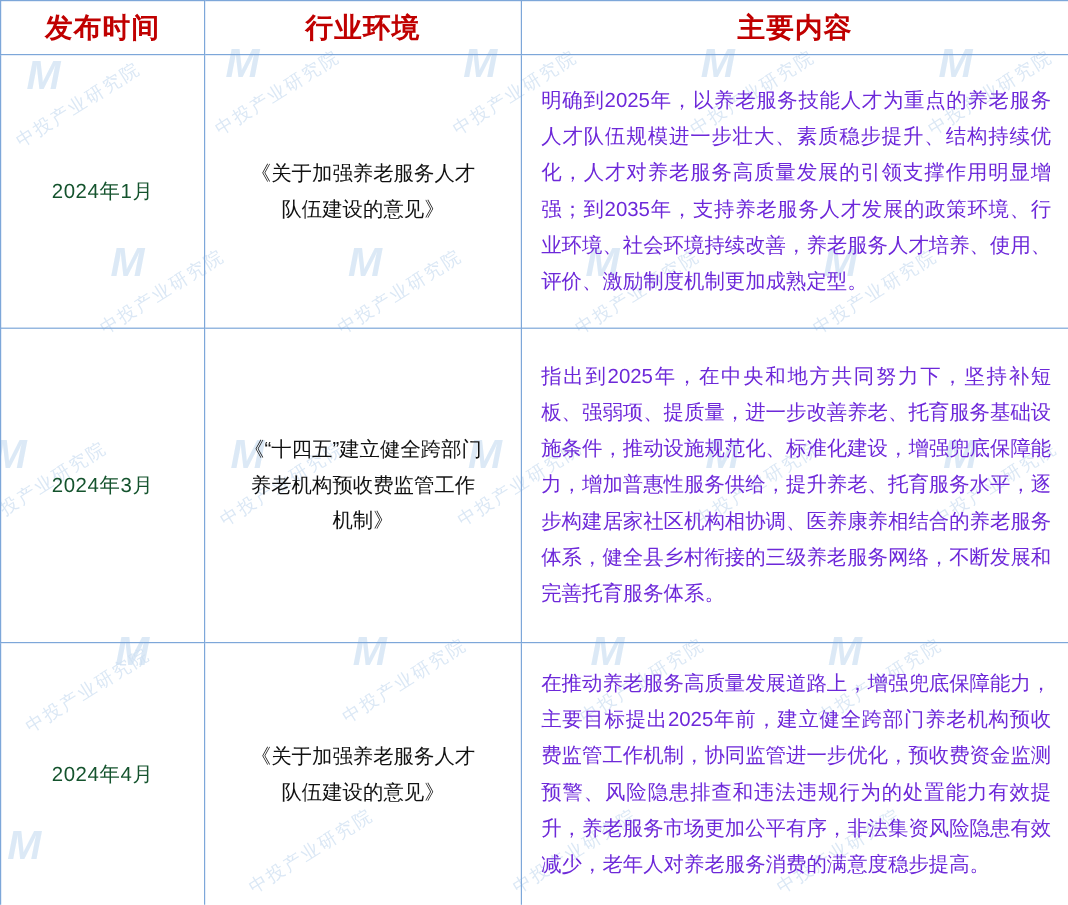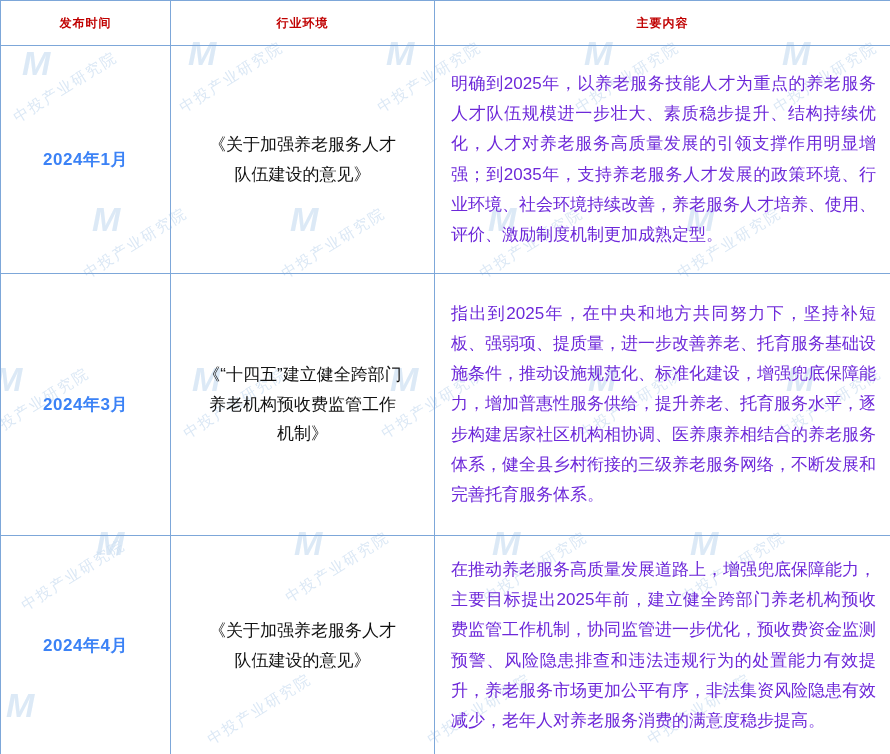--- a/index.html
+++ b/index.html
@@ -33,35 +33,35 @@
   table.policy-table th,
   table.policy-table td {
     border: 1px solid #7da7d9;
     vertical-align: middle;
     background: transparent;
   }
 
   thead th {
     height: 42px;
     color: #c00000;
-    font-size: 12px;
+    font-size: 23px;
     font-weight: bold;
     text-align: center;
     letter-spacing: 1px;
   }
 
   col.col-date { width: 170px; }
   col.col-name { width: 264px; }
   col.col-content { width: 456px; }
 
   td.cell-date {
     text-align: center;
     font-size: 17px;
-    color: #3b82f6;
-    font-weight: bold;
+    color: #14532d;
+    font-weight: normal;
     letter-spacing: 0.5px;
   }
 
   td.cell-name {
     text-align: center;
     font-size: 17px;
     color: #111111;
     line-height: 1.75;
     padding: 10px 31px;
   }

